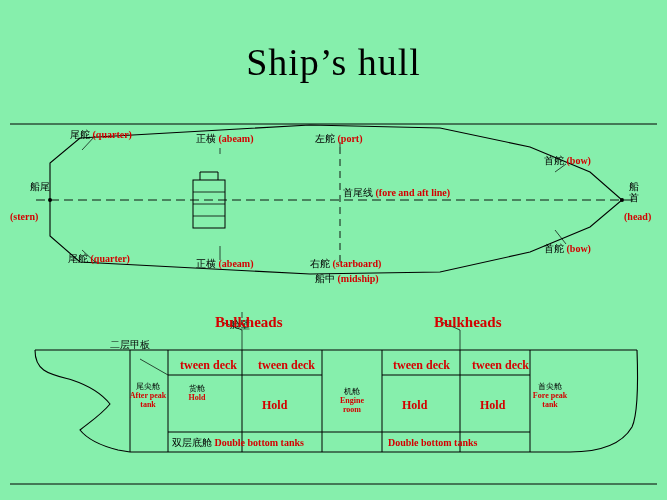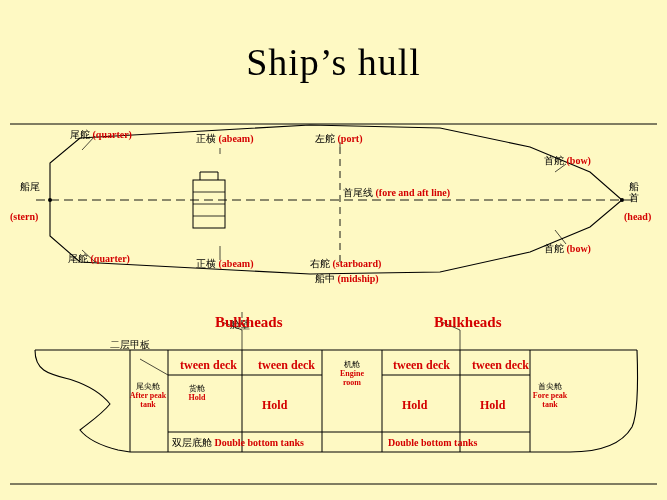--- a/index.html
+++ b/index.html
@@ -4,21 +4,21 @@
 <style>
   html, body {
     margin: 0;
     padding: 0;
     background: #ffffff;
   }
   #page {
     position: relative;
     width: 667px;
     height: 500px;
-    background: #fef9c3;
+    background: #86efac;
     overflow: hidden;
     font-family: "Liberation Serif", serif;
   }
   #title {
     position: absolute;
     top: 40px;
     left: 0;
     width: 667px;
     text-align: center;
     font-family: "Liberation Serif", serif;
@@ -187,21 +187,21 @@
     </div>
     <div class="lbl" style="left:305px; top:152px;">
       <span class="blk">船中</span>
       <span class="red">(midship)</span>
     </div>
     <div class="lbl" style="left:534px; top:122px;">
       <span class="blk">首舵</span>
       <span class="red">(bow)</span>
     </div>
 
-    <div class="lbl stack" style="left:6px; top:60px; width:28px;">
+    <div class="lbl stack" style="left:16px; top:60px; width:28px;">
       <span class="blk">船尾</span>
     </div>
     <div class="lbl" style="left:0px; top:90px;">
       <span class="red">(stern)</span>
     </div>
     <div class="lbl stack" style="left:616px; top:60px; width:16px;">
       <span class="blk">船首</span>
     </div>
     <div class="lbl" style="left:614px; top:90px;">
       <span class="red">(head)</span>
@@ -233,21 +233,21 @@
     </div>
 
     <div class="cell-stack" style="left:168px; top:262px;">
       <span class="blk">货舱</span><br>
       <span class="red">Hold</span>
     </div>
     <div class="cell-lbl red" style="left:252px; top:276px;">Hold</div>
     <div class="cell-lbl red" style="left:392px; top:276px;">Hold</div>
     <div class="cell-lbl red" style="left:470px; top:276px;">Hold</div>
 
-    <div class="cell-stack" style="left:323px; top:238px;">
+    <div class="cell-stack" style="left:323px; top:265px;">
       <span class="blk">机舱</span><br>
       <span class="red">Engine room</span>
     </div>
 
     <div class="lbl" style="left:162px; top:316px;">
       <span class="blk">双层底舱</span>
       <span class="red">Double bottom tanks</span>
     </div>
     <div class="lbl" style="left:378px; top:316px;">
       <span class="red">Double bottom tanks</span>

